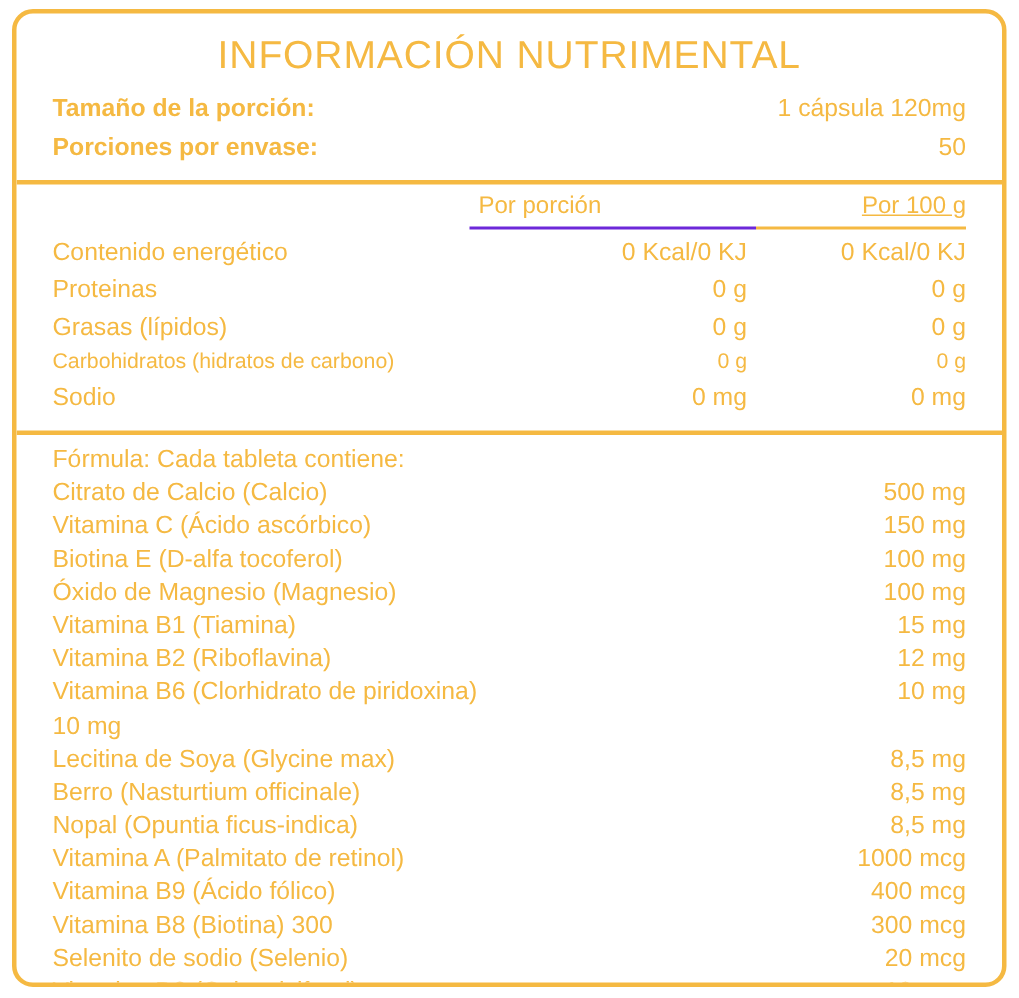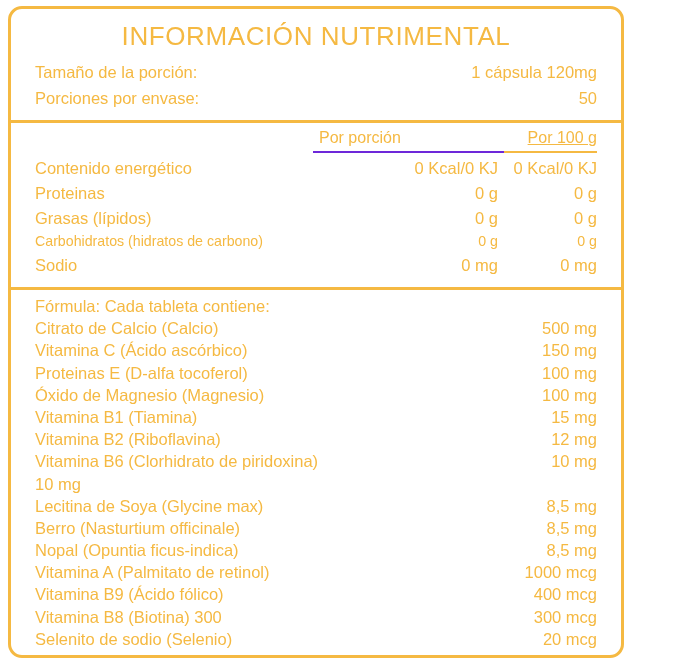--- a/index.html
+++ b/index.html
@@ -10,21 +10,21 @@
   body {
     width: 679px;
     height: 665px;
     font-family: "Liberation Sans", sans-serif;
     color: #F5B942;
   }
   .panel {
     position: absolute;
     left: 8px;
     top: 6px;
-    width: 616px;
+    width: 663px;
     height: 652px;
     border: 3px solid #F5B942;
     border-radius: 14px;
     box-sizing: border-box;
     overflow: hidden;
   }
   .title {
     text-align: center;
     font-size: 26px;
     letter-spacing: 0.6px;
@@ -37,21 +37,21 @@
     padding: 0 24px;
   }
   .srow {
     display: flex;
     justify-content: space-between;
     align-items: baseline;
     font-size: 16.5px;
     line-height: 1.55;
     color: #F5B942;
   }
-  .srow .lbl { text-align: left; }
+  .srow .lbl { text-align: left; font-weight: bold; }
   .srow .val { text-align: right; }
 
   .hr {
     height: 3px;
     background: #F5B942;
     margin: 9px 0 0 0;
   }
 
   
   .nut {
@@ -170,21 +170,21 @@
 
     <div class="frow">
       <span class="fname">Citrato de Calcio (Calcio)</span>
       <span class="fval">500 mg</span>
     </div>
     <div class="frow">
       <span class="fname">Vitamina C (Ácido ascórbico)</span>
       <span class="fval">150 mg</span>
     </div>
     <div class="frow">
-      <span class="fname">Proteinas E (D-alfa tocoferol)</span>
+      <span class="fname">Biotina E (D-alfa tocoferol)</span>
       <span class="fval">100 mg</span>
     </div>
     <div class="frow">
       <span class="fname">Óxido de Magnesio (Magnesio)</span>
       <span class="fval">100 mg</span>
     </div>
     <div class="frow">
       <span class="fname">Vitamina B1 (Tiamina)</span>
       <span class="fval">15 mg</span>
     </div>

